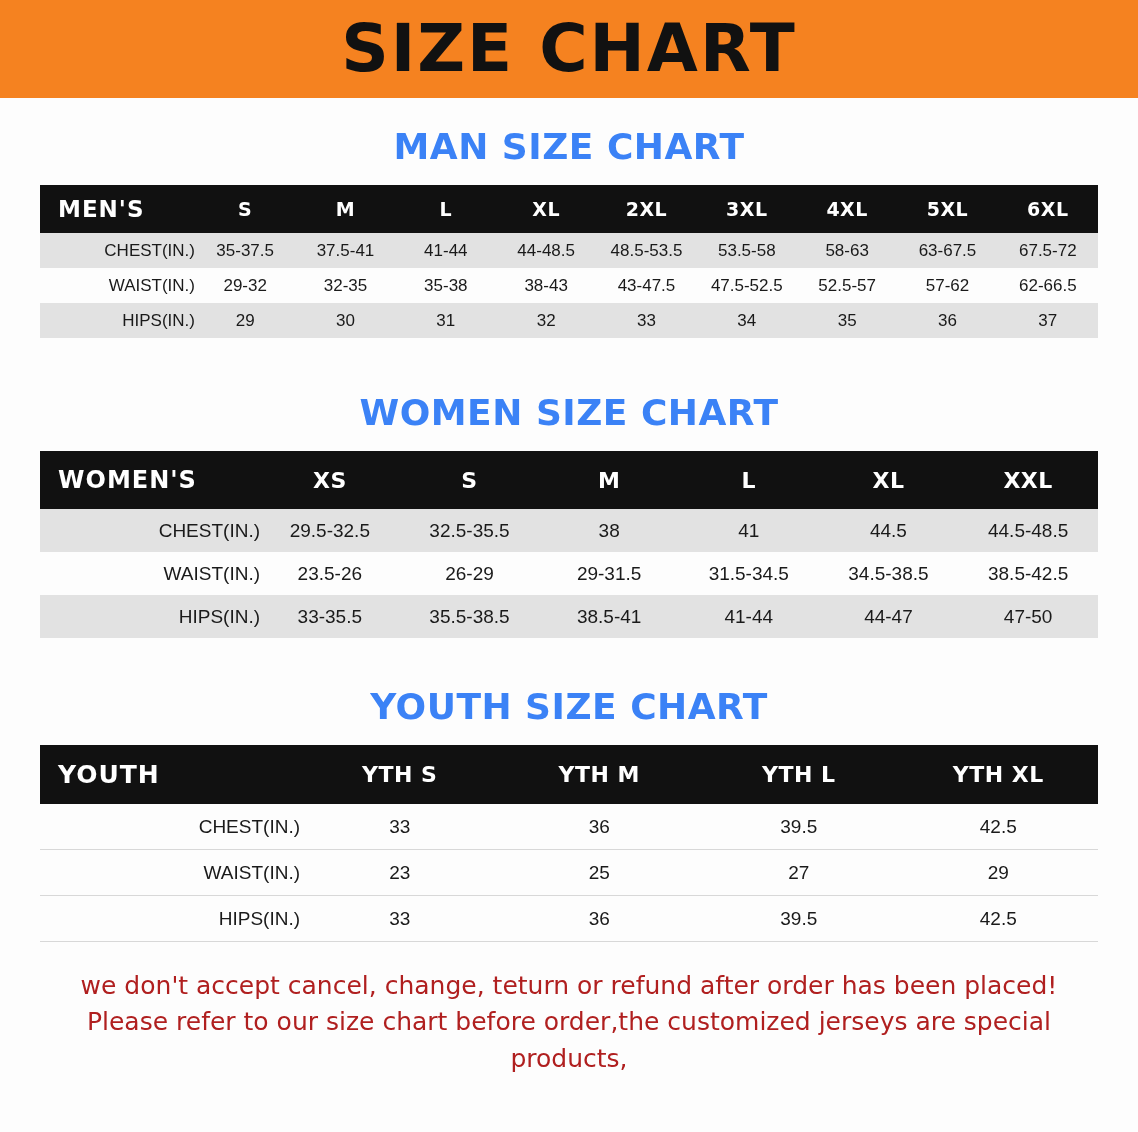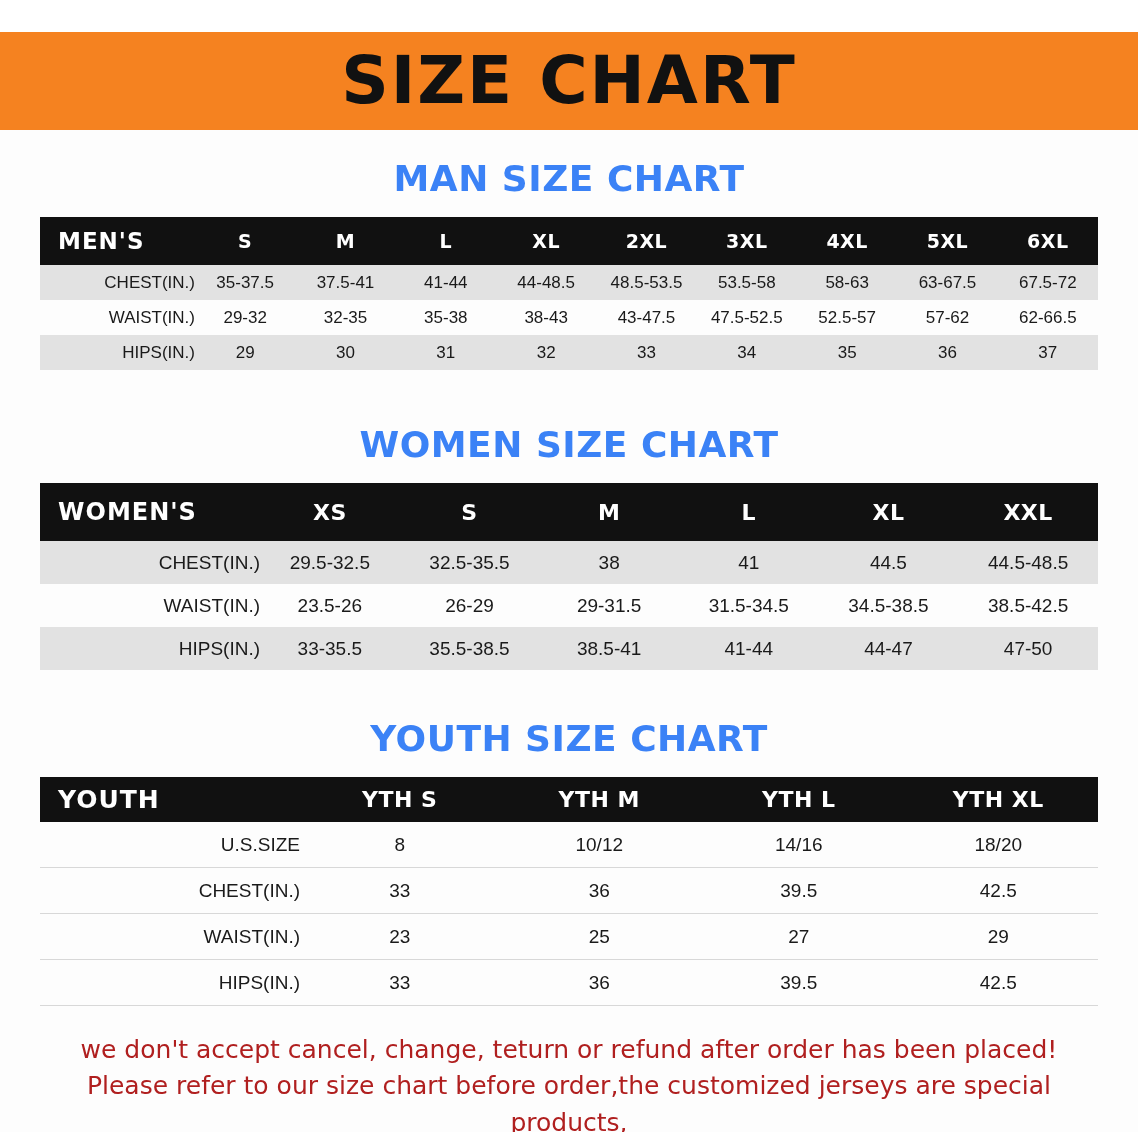--- a/index.html
+++ b/index.html
@@ -22,21 +22,20 @@
   }
 
   
   .banner {
     width: 100%;
     height: 98px;
     background: #f58220;
     display: flex;
     align-items: center;
     justify-content: center;
-    margin-top: 32px;
   }
   .banner-title {
     font-size: 66px;
     font-weight: bold;
     letter-spacing: 2px;
     color: #111111;
     font-family: "DejaVu Sans", sans-serif;
     line-height: 1;
   }
 
@@ -100,21 +99,21 @@
   tr.shade td { background: #e2e2e2; }
   tr.plain td { background: #fdfdfd; }
 
   
   .women tr.head td { height: 58px; font-size: 22px; }
   .women tr.head td.rowlabel { font-size: 24px; }
   .women tr.body td { height: 43px; font-size: 19px; }
   .women tr.body td.rowlabel { font-size: 19px; }
 
   
-  .youth tr.head td { height: 45px; font-size: 22px; }
+  .youth tr.head td { height: 59px; font-size: 22px; }
   .youth tr.head td.rowlabel { font-size: 25px; text-align: left; padding-left: 18px; }
   .youth tr.body td { height: 45px; font-size: 19px; }
   .youth tr.body td.rowlabel { font-size: 19px; }
   .youth tr.body td { border-bottom: 1px solid #d8d8d8; }
 
   
   .note {
     margin: 26px auto 0 auto;
     width: 1060px;
     text-align: center;
@@ -251,27 +250,20 @@
       </colgroup>
       <tbody>
         <tr class="head">
           <td class="rowlabel">YOUTH</td>
           <td>YTH S</td>
           <td>YTH M</td>
           <td>YTH L</td>
           <td>YTH XL</td>
         </tr>
         <tr class="body plain">
-          <td class="rowlabel">U.S.SIZE</td>
-          <td>8</td>
-          <td>10/12</td>
-          <td>14/16</td>
-          <td>18/20</td>
-        </tr>
-        <tr class="body plain">
           <td class="rowlabel">CHEST(IN.)</td>
           <td>33</td>
           <td>36</td>
           <td>39.5</td>
           <td>42.5</td>
         </tr>
         <tr class="body plain">
           <td class="rowlabel">WAIST(IN.)</td>
           <td>23</td>
           <td>25</td>

